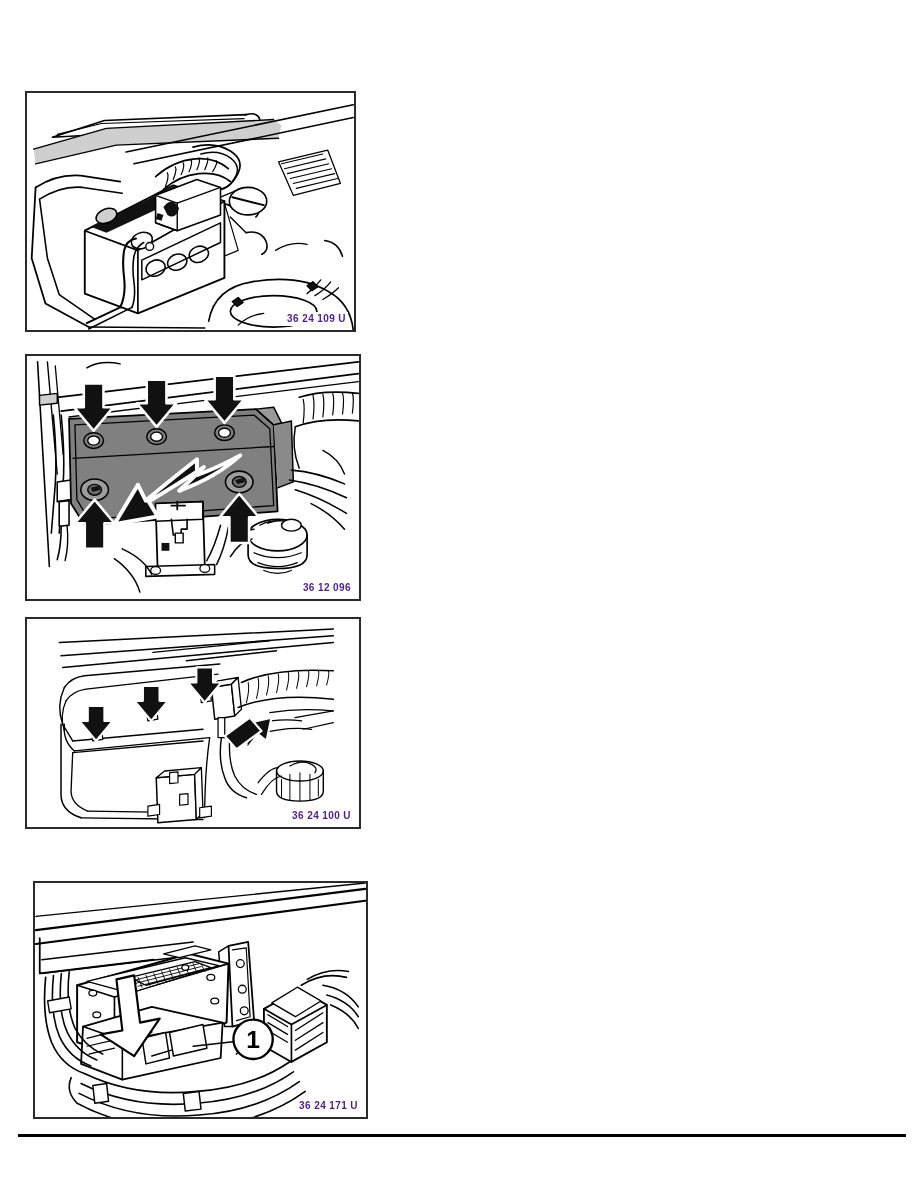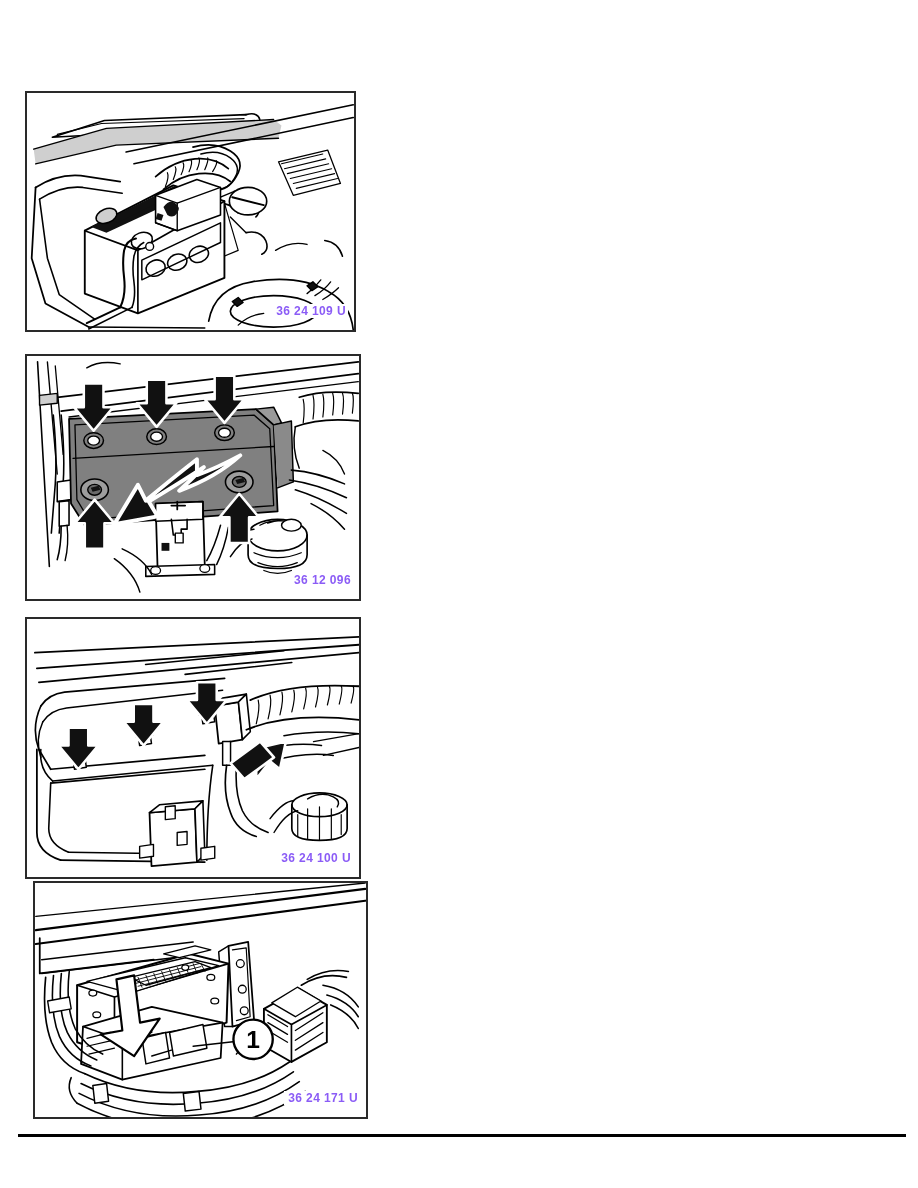--- a/index.html
+++ b/index.html
@@ -27,43 +27,43 @@
     overflow: hidden;
   }
   .figure svg {
     display: block;
     width: 100%;
     height: 100%;
   }
   .fig-caption {
     position: absolute;
     right: 6px;
-    bottom: 12px;
+    bottom: 4px;
     font-family: "Liberation Sans", sans-serif;
-    font-size: 12px;
+    font-size: 10px;
     font-weight: bold;
     letter-spacing: 0.4px;
-    color: #8b5cf6;
+    color: #4c1d95;
     background: #ffffff;
     padding: 0 2px 0 4px;
     line-height: 14px;
     white-space: nowrap;
   }
   .footer-rule {
     position: absolute;
     left: 18px;
     top: 1134px;
     width: 888px;
     height: 3px;
     background: #000000;
   }
   
   #fig-1 { left: 25px;  top: 91px;  width: 331px; height: 241px; }
   #fig-2 { left: 25px;  top: 354px; width: 336px; height: 247px; text-align: right; }
-  #fig-3 { left: 25px;  top: 617px; width: 336px; height: 262px; }
+  #fig-3 { left: 25px;  top: 617px; width: 336px; height: 212px; }
   #fig-4 { left: 33px;  top: 881px; width: 335px; height: 238px; }
 </style>
 </head>
 <body>
 
 <div class="page">
 
   <div class="figure" id="fig-1">
     <svg viewBox="0 0 331 241" xmlns="http://www.w3.org/2000/svg">
       <rect x="0" y="0" width="331" height="241" fill="#ffffff"></rect>

